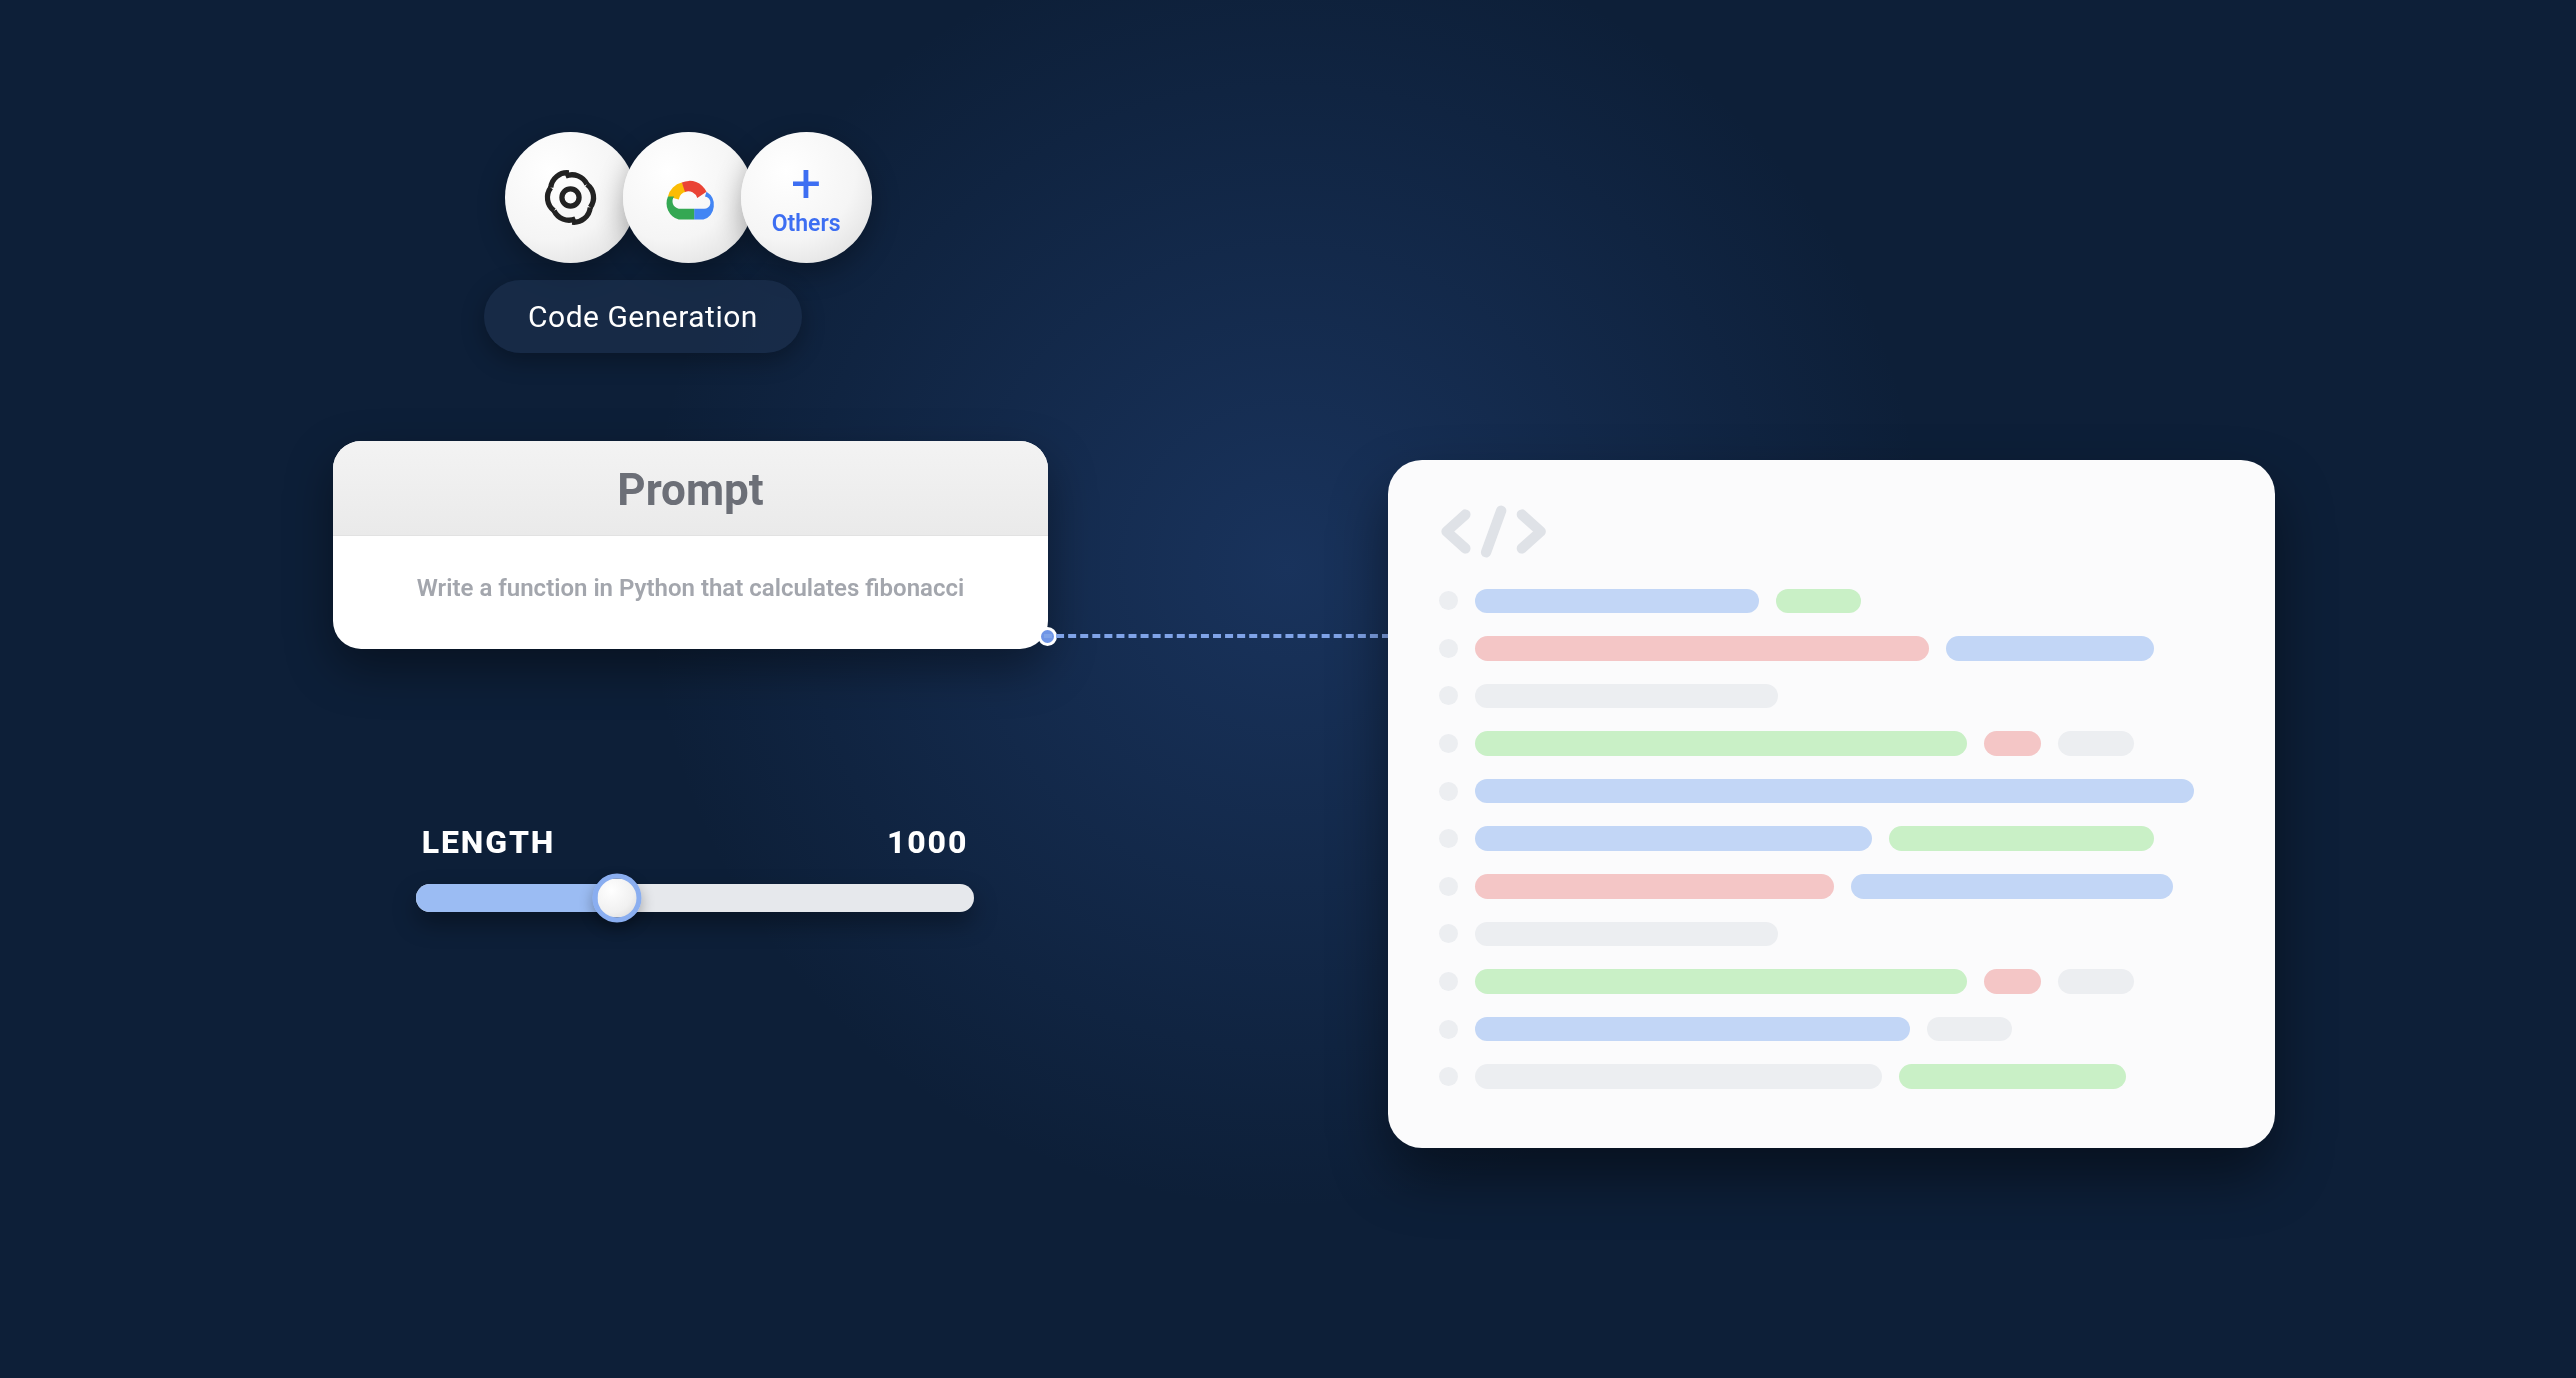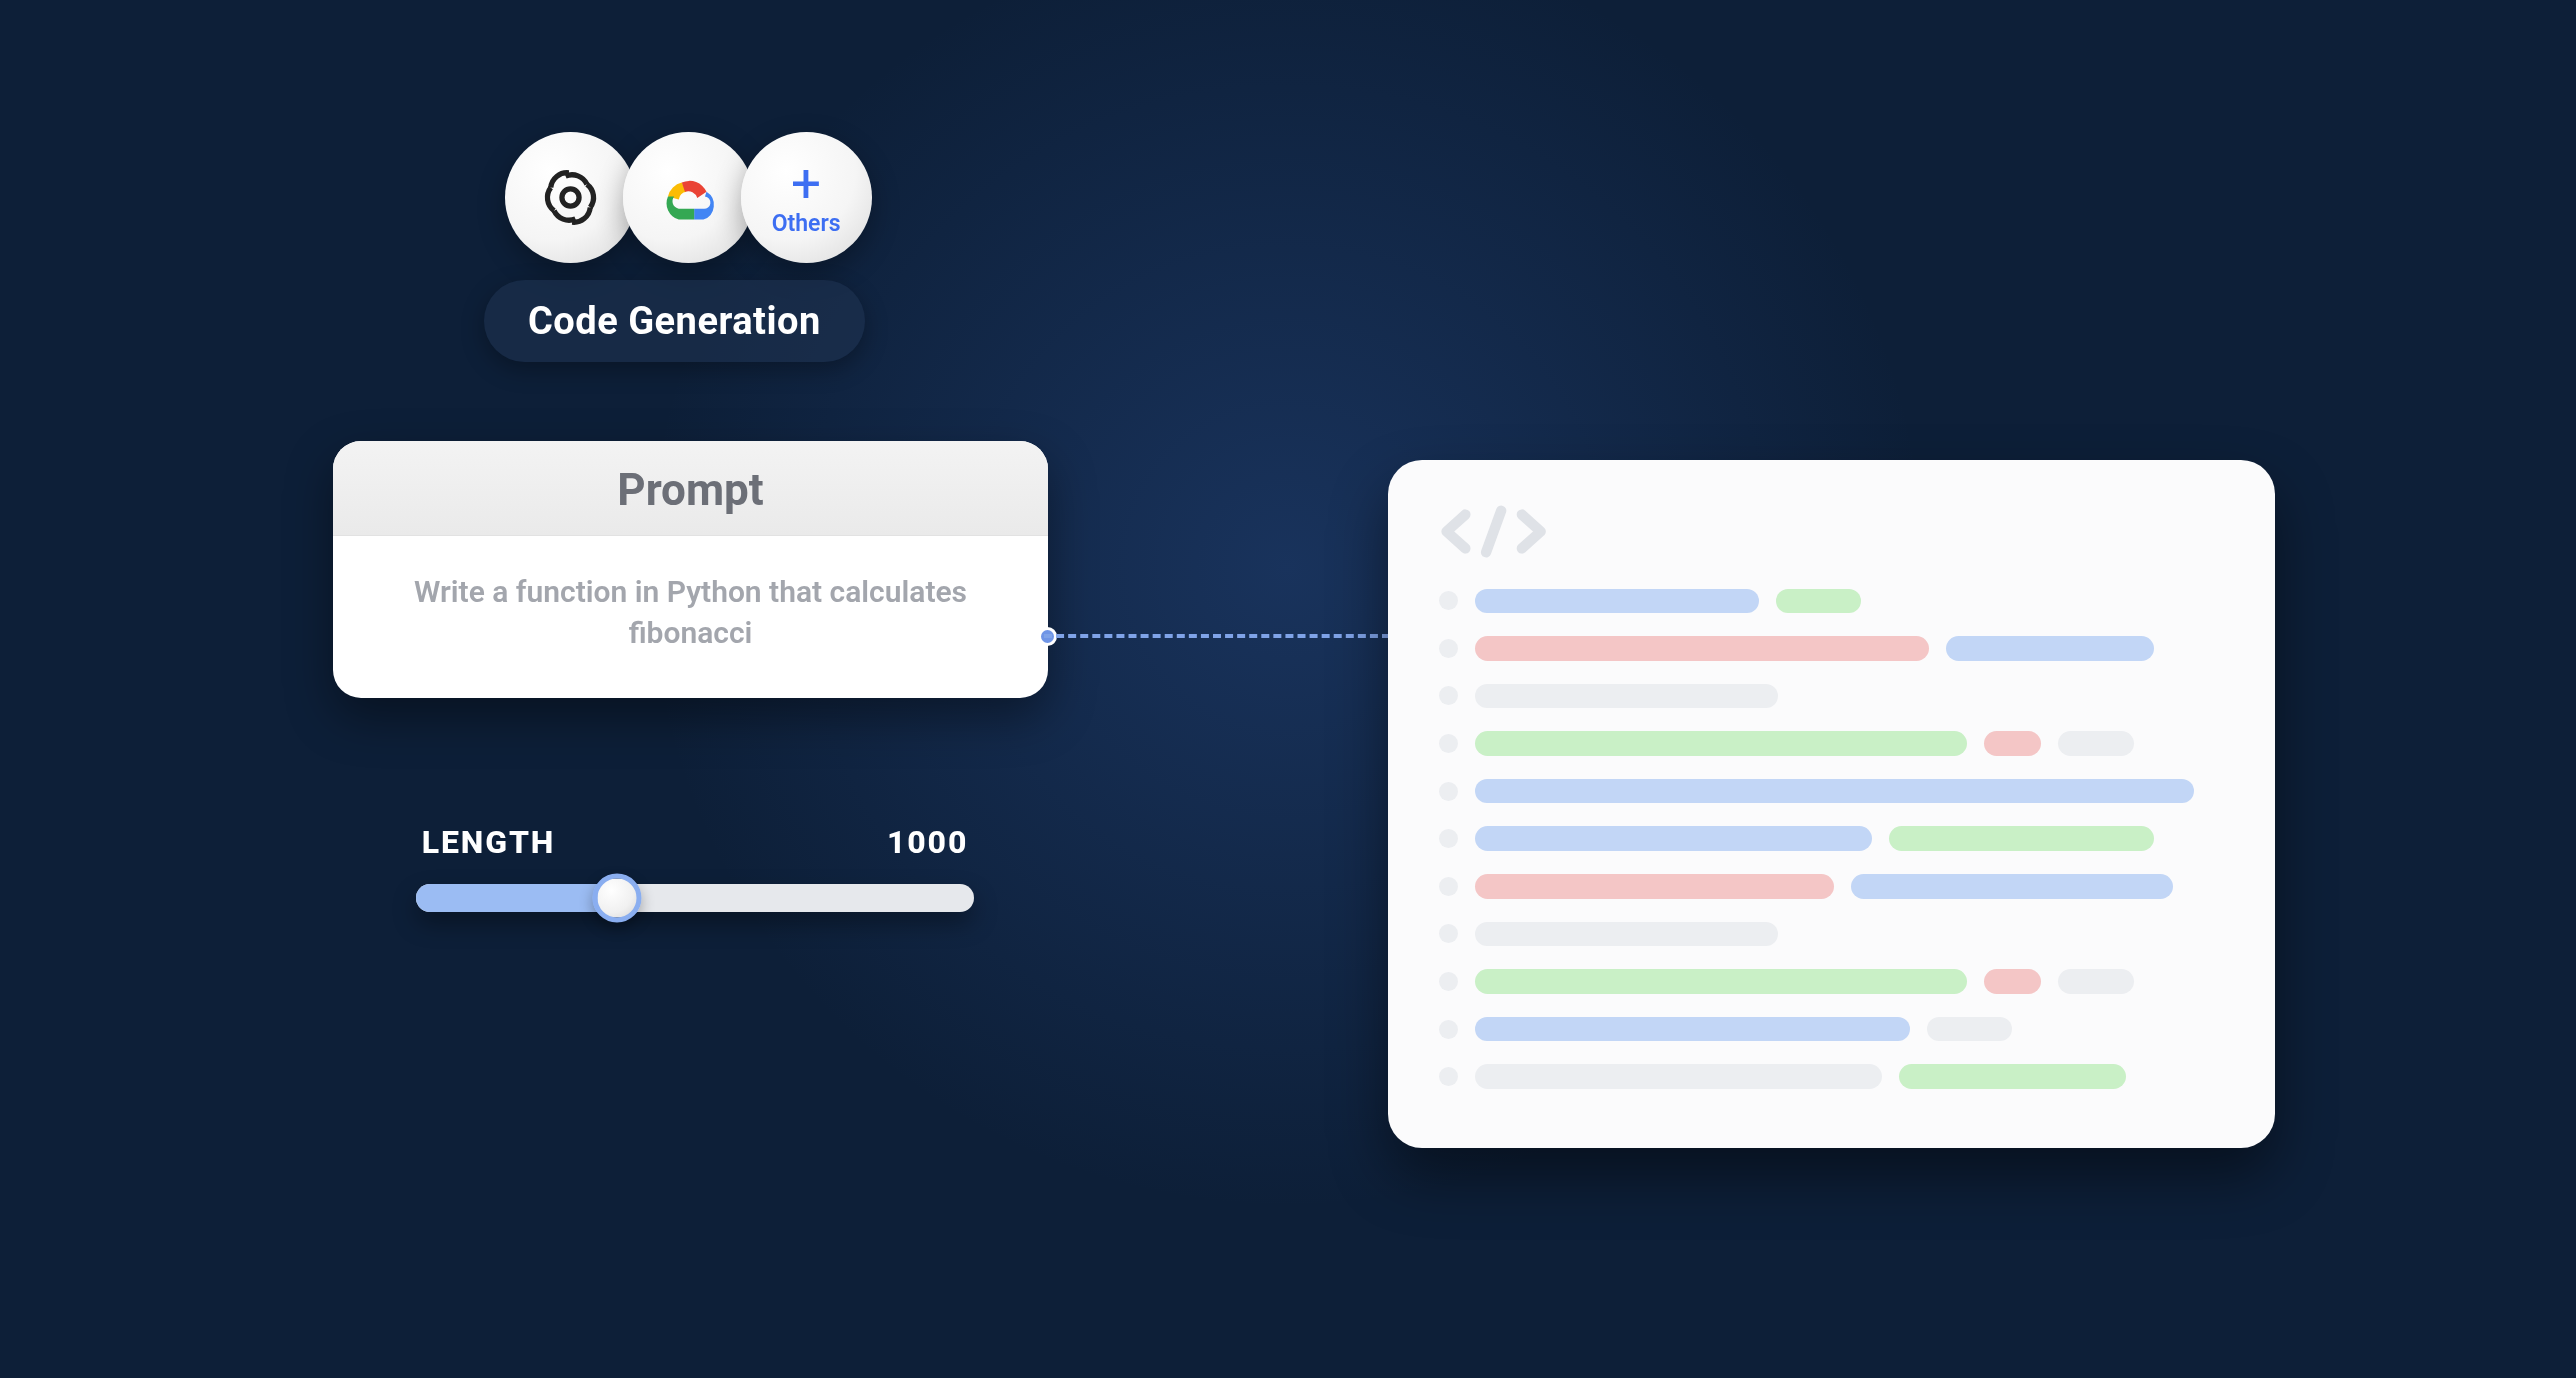--- a/index.html
+++ b/index.html
@@ -60,22 +60,22 @@
 
   
   .code-gen-pill {
     position: absolute;
     left: 484px;
     top: 280px;
     padding: 19px 44px;
     background: rgba(30, 50, 80, 0.6);
     border-radius: 53px;
     color: #fff;
-    font-size: 38px;
-    font-weight: 700;
+    font-size: 30px;
+    font-weight: 400;
     letter-spacing: 0.5px;
     box-shadow: 0 7.6px 23.6px rgba(0,0,0,0.3);
     z-index: 1;
   }
 
   
   .prompt-card {
     position: absolute;
     left: 333px;
     top: 441px;
@@ -91,21 +91,21 @@
     text-align: center;
     color: #6c6f77;
     font-size: 44px;
     font-weight: 700;
     border-bottom: 0.9px solid #e2e2e2;
   }
   .prompt-body {
     padding: 36px 55px 45px 55px;
     text-align: center;
     color: #a3a6ad;
-    font-size: 30px;
+    font-size: 24px;
     font-weight: 600;
     line-height: 1.35;
   }
 
   
   .slider-area {
     position: absolute;
     left: 416px;
     top: 823px;
     width: 558px;

